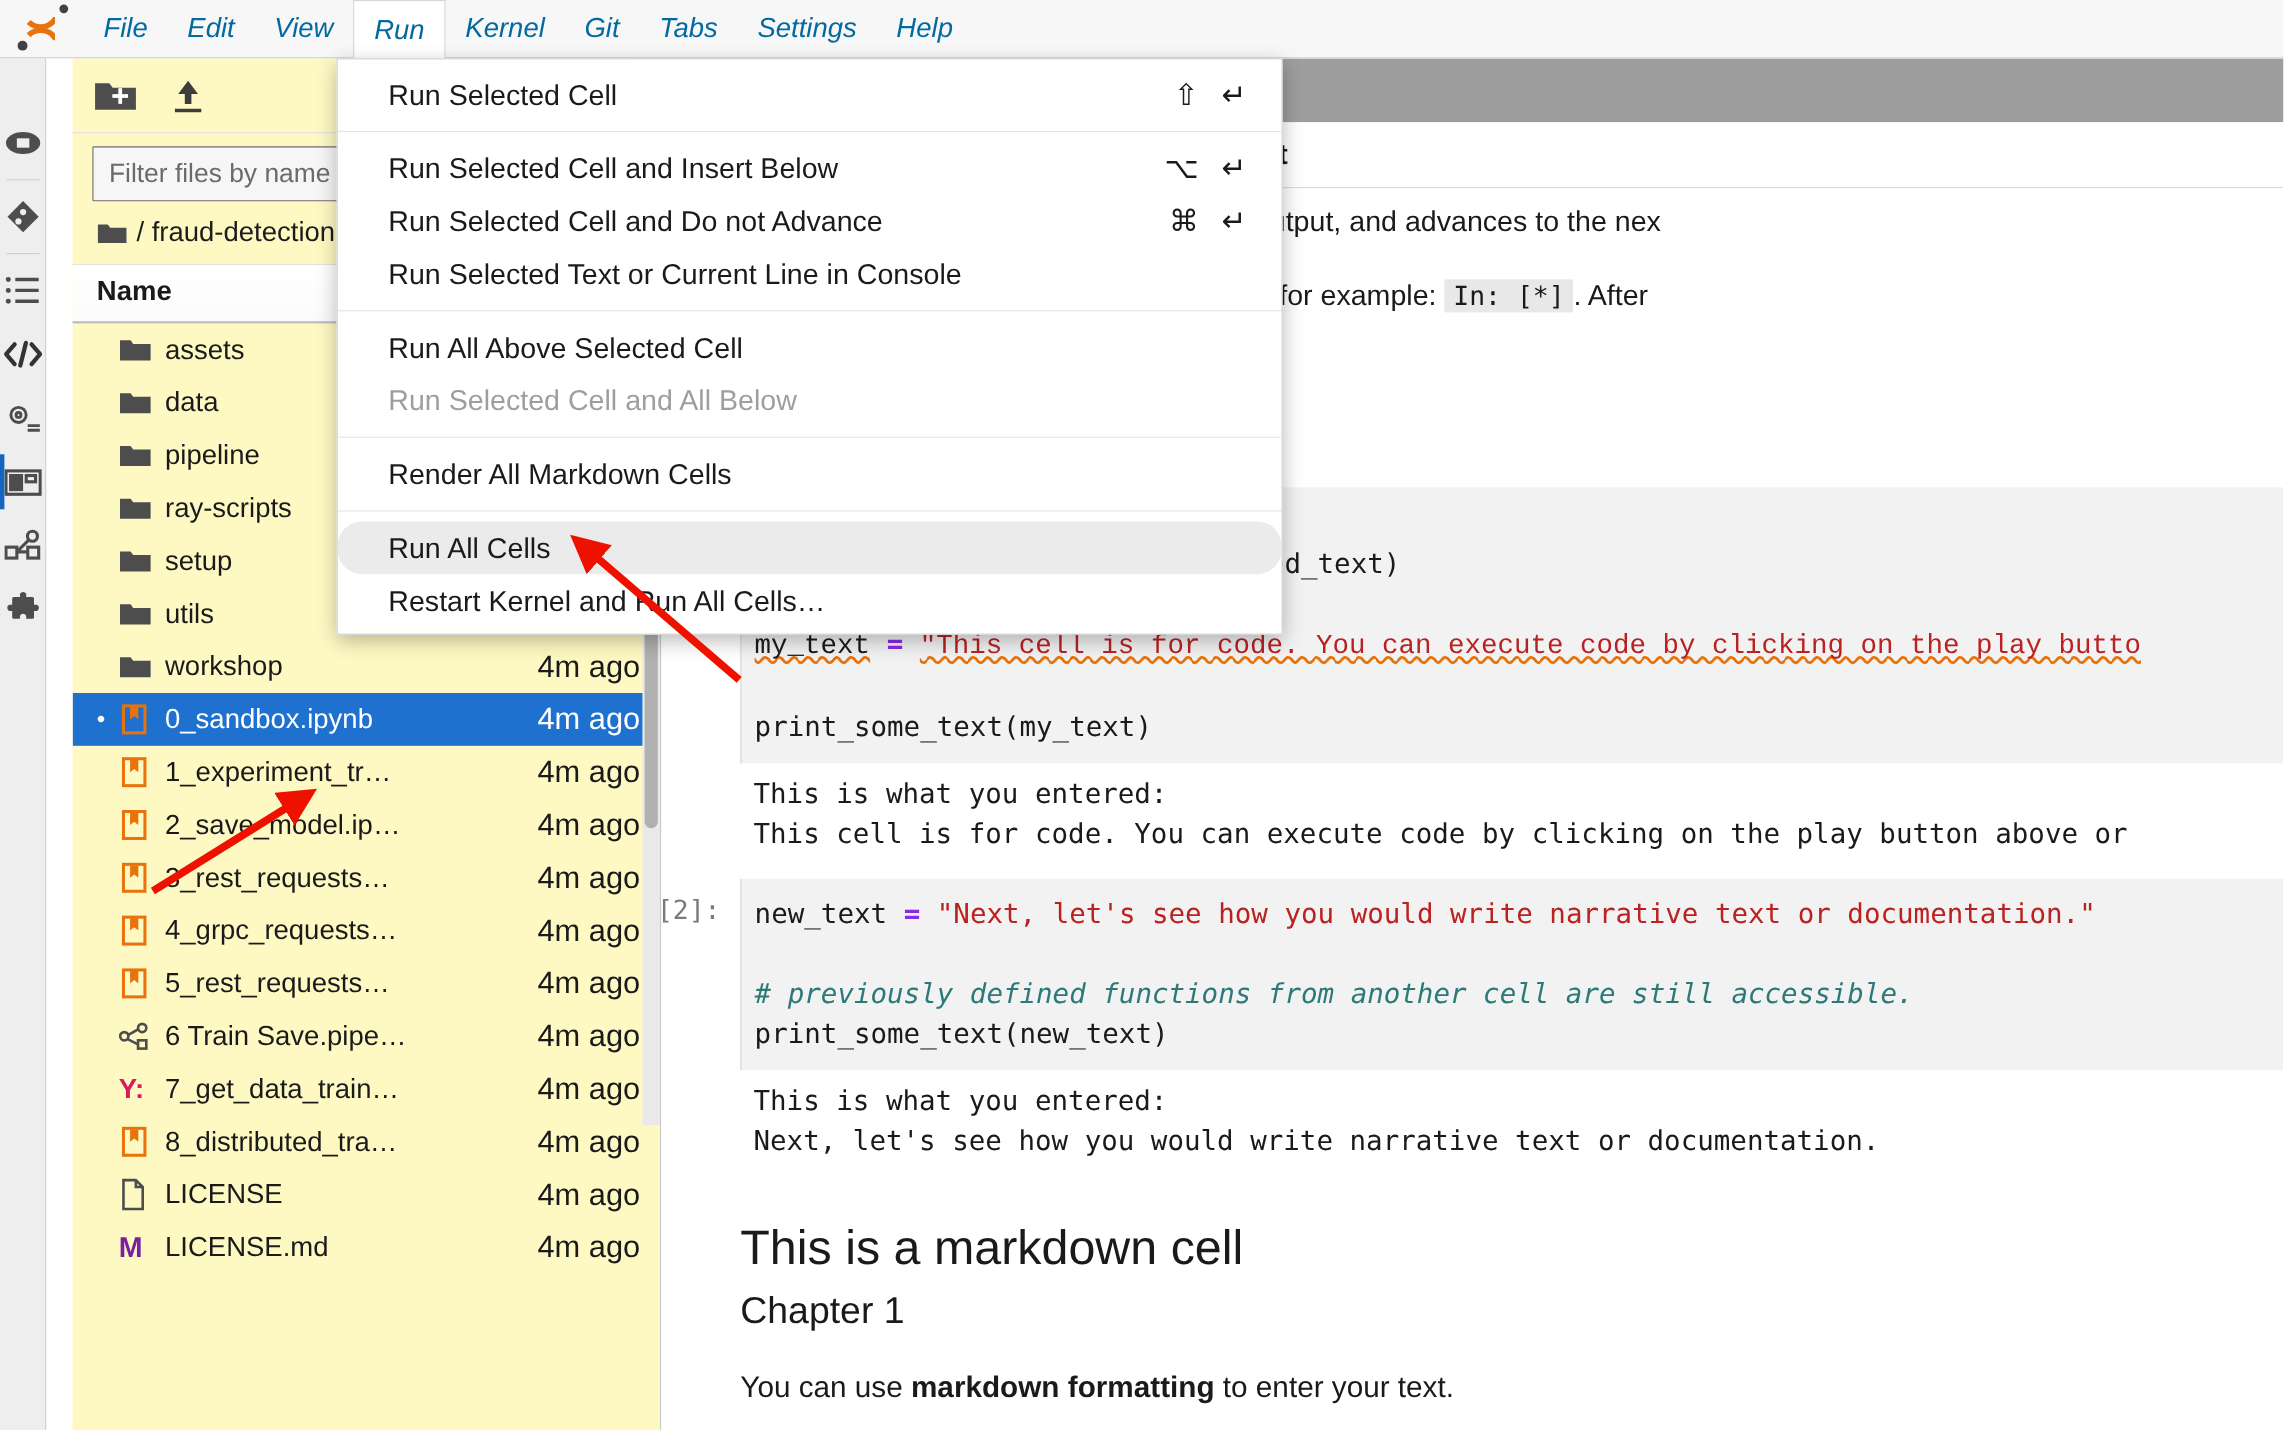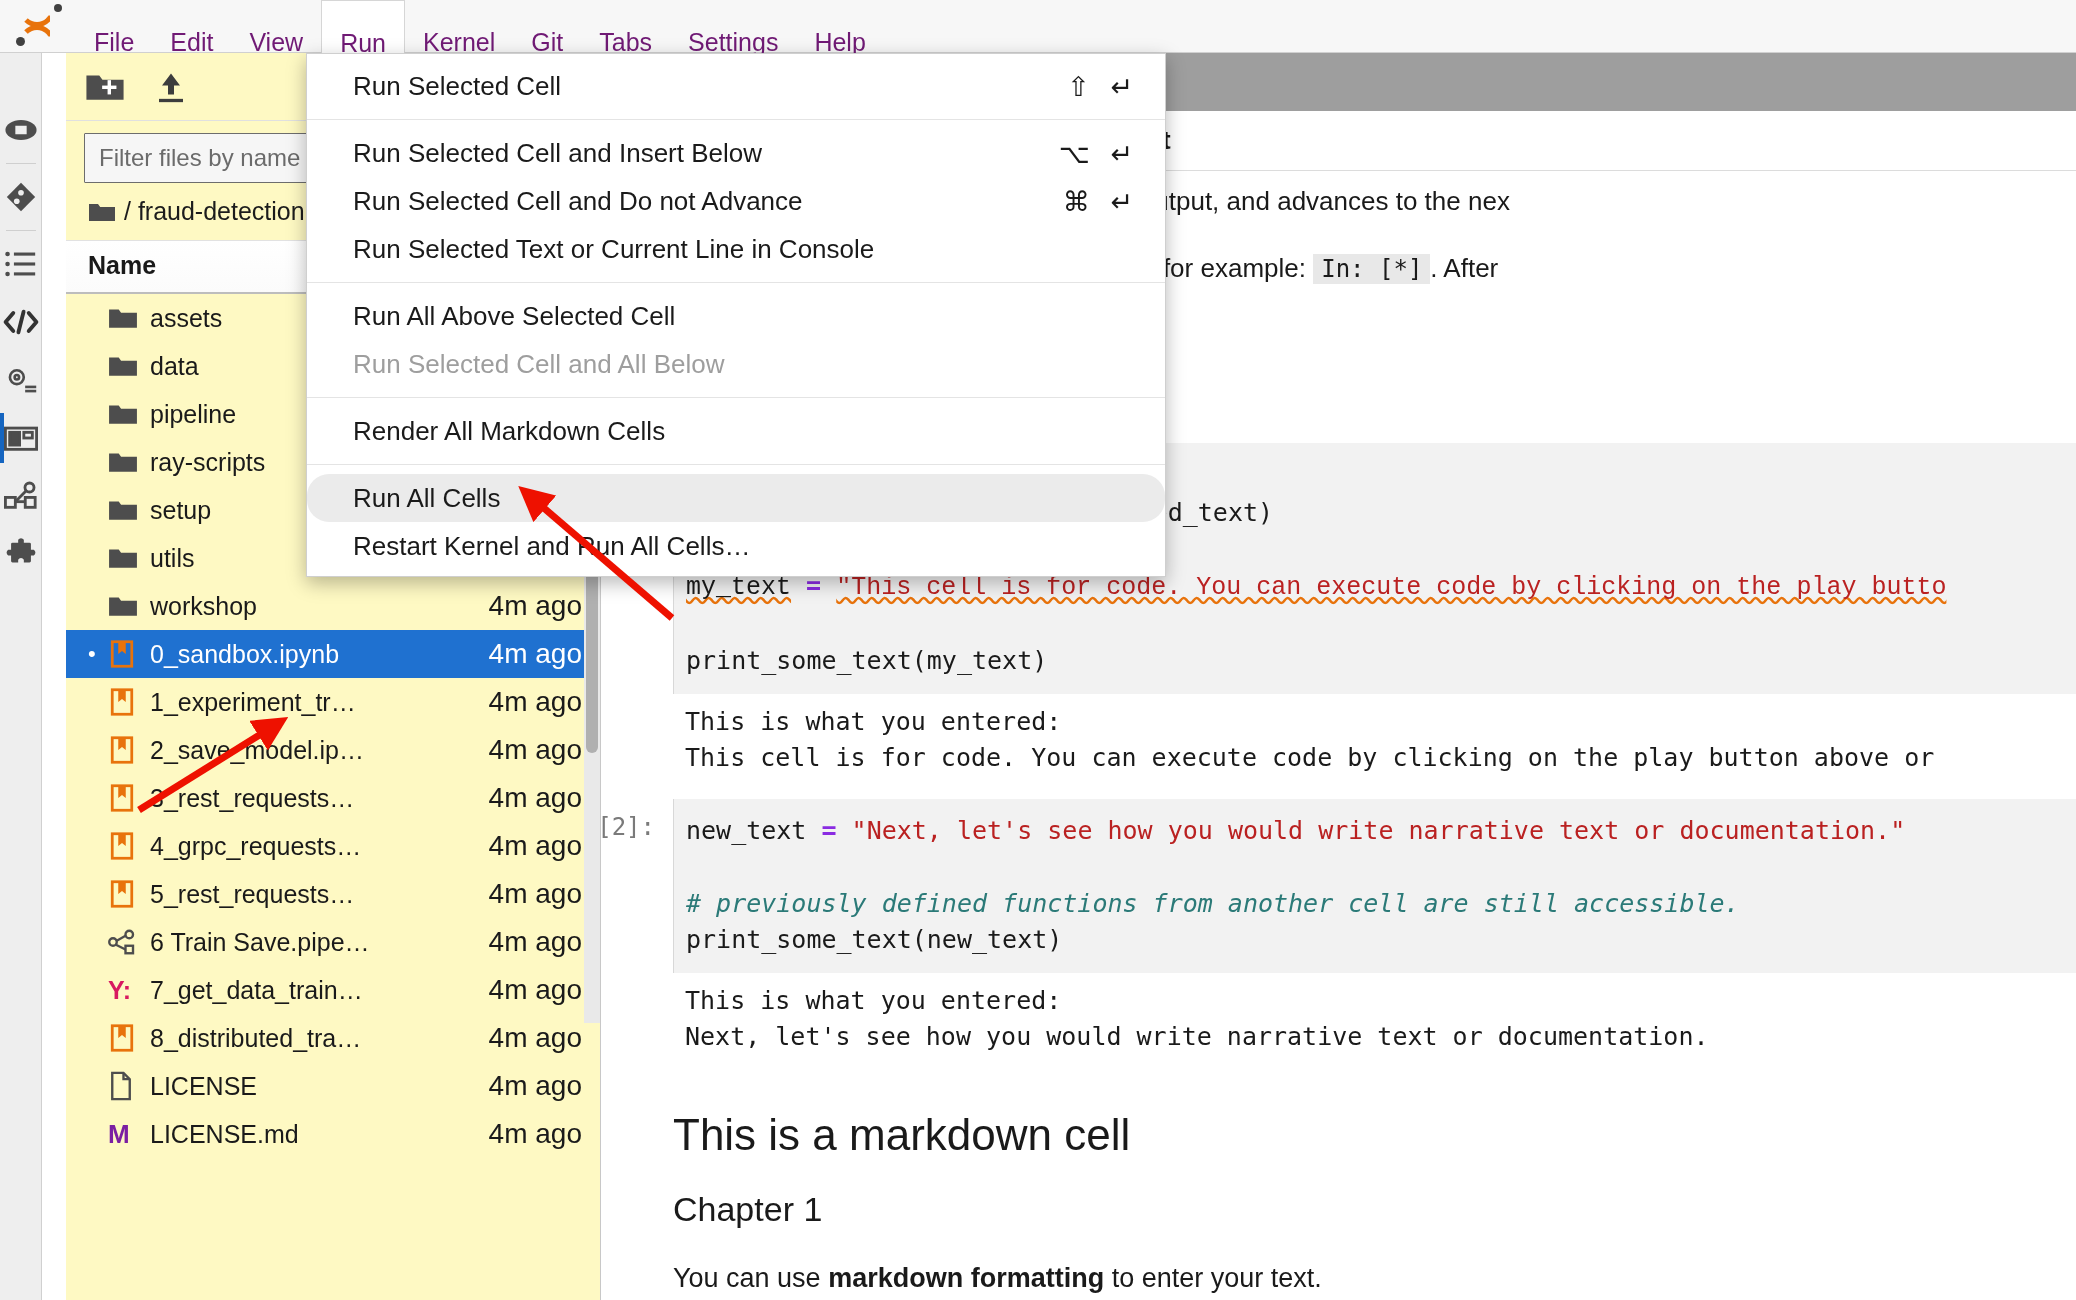--- a/index.html
+++ b/index.html
@@ -29,22 +29,22 @@
   }
   .logo .arc1 { top: 5px; border-radius: 0 0 36px 36px; border-top-color: transparent; border-left-color: transparent; border-right-color: transparent; }
   .logo .arc2 { top: 21px; border-radius: 36px 36px 0 0; border-bottom-color: transparent; border-left-color: transparent; border-right-color: transparent; }
   .logo .d1, .logo .d2 {
     position: absolute; width: 8px; height: 8px; border-radius: 50%; background: #414141;
   }
   .logo .d2 { left: 44px; top: 0px; }
   .logo .d3 { position:absolute; width:9px;height:9px;border-radius:50%;background:#414141; left: 6px; top: 33px;}
   .menu-items { display: flex; align-items: center; height: 53px; margin-left: 10px; }
   .menu-item {
-    padding: 16px 18px; height: 53px; line-height: 53px;
-    font-size: 25px; color: #701a75; cursor: default; white-space: nowrap;
+    padding: 0 18px; height: 53px; line-height: 53px;
+    font-size: 25px; color: #0369a1; cursor: default; white-space: nowrap; font-style: italic;
   }
   .menu-item.active {
     background: #ffffff;
     border-left: 1px solid #d6d6d6;
     border-right: 1px solid #d6d6d6;
     border-top: 1px solid #d6d6d6;
   }
 
   
   .rail {
@@ -601,21 +601,21 @@
       <div class="nbrow">
         <div class="prompt"></div>
         <div class="out-cell" style="flex:1;"><span>This is what you entered:</span>
 <span>Next, let's see how you would write narrative text or documentation.</span></div>
       </div>
 
       <div class="nbrow" style="margin-top:26px;">
         <div class="prompt"></div>
         <div style="flex:1;">
           <h1 class="md">This is a markdown cell</h1>
-          <h2 class="md" style="margin-top:30px;">Chapter 1</h2>
+          <h2 class="md" style="margin-top:13px;">Chapter 1</h2>
           <p class="md" style="margin-top:34px;"><span>You can use </span><b>markdown formatting</b><span> to enter your text.</span></p>
         </div>
       </div>
 
     </div>
   </div>
 
   <div class="dropdown" id="run-dropdown">
       <div class="dd-item">
         <span>Run Selected Cell</span>

